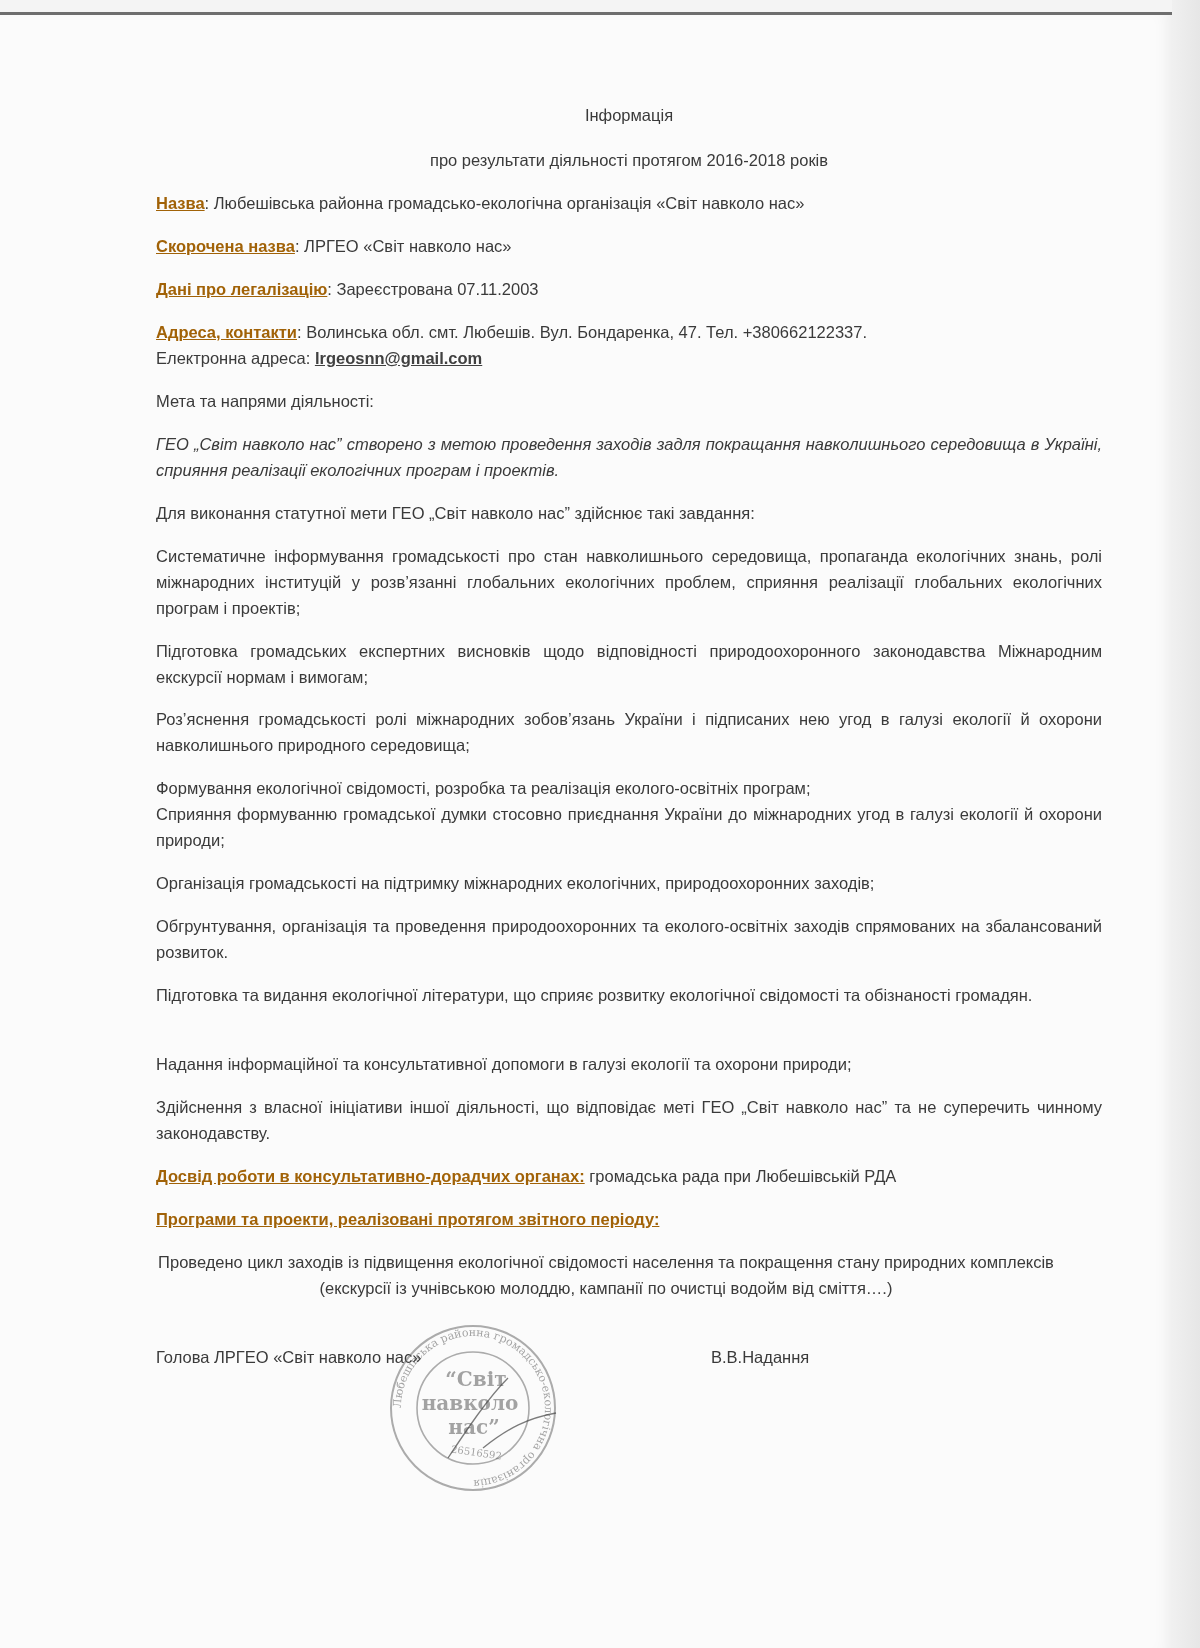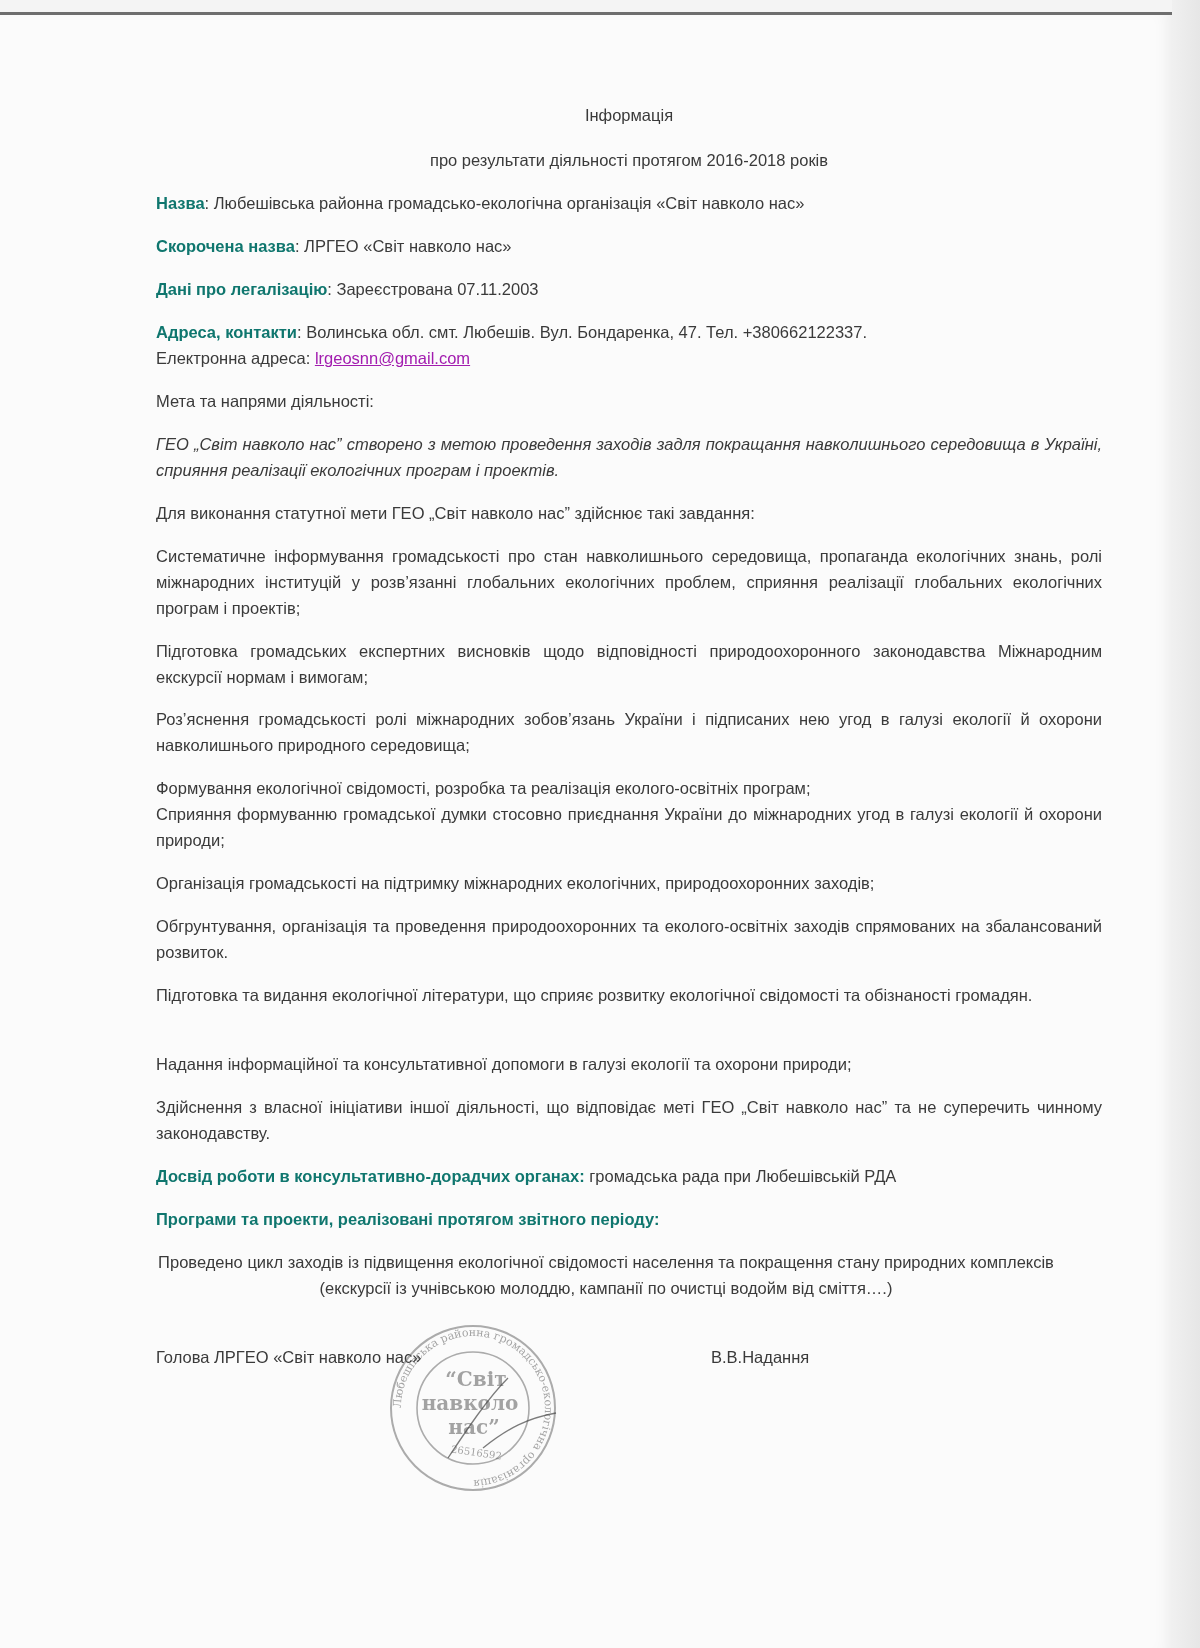--- a/index.html
+++ b/index.html
@@ -20,22 +20,22 @@
       position: absolute; right: 0; top: 0; width: 28px; height: 1648px;
       background: linear-gradient(to right, #f0f0f0, #e6e6e6);
     }
     .content {
       position: absolute; left: 148px; top: 0; width: 946px;
       font-size: 16.5px; line-height: 26px;
     }
     .center { text-align: center; }
     .p { position: absolute; left: 0; width: 946px; margin: 8px; }
     .just { text-align: justify; text-align-last: left; }
-    b { font-weight: bold; color: #0f766e; }
-    a.email { color: #a21caf; text-decoration: underline; }
+    b { font-weight: bold; color: #a16207; text-decoration: underline; }
+    a.email { color: #404040; text-decoration: underline; font-weight: bold; }
     .stamp {
       position: absolute; left: 388px; top: 1318px; width: 170px; height: 180px;
     }
     .sig-left { position: absolute; left: 0; }
     .sig-right { position: absolute; left: 555px; }
   </style>
 </head>
 <body>
 
 <div class="page"></div>

